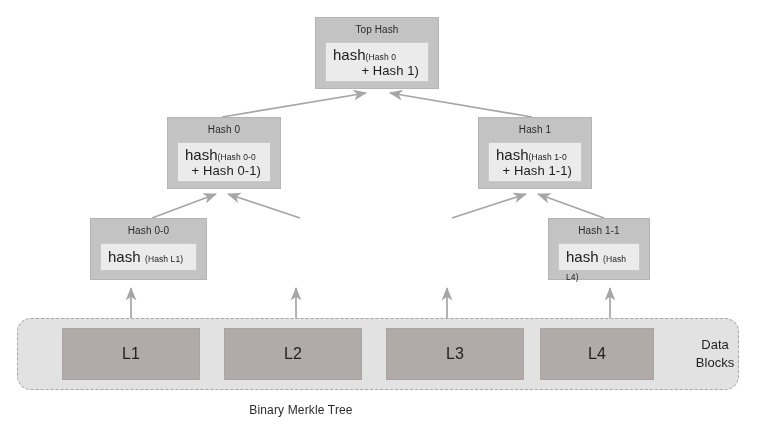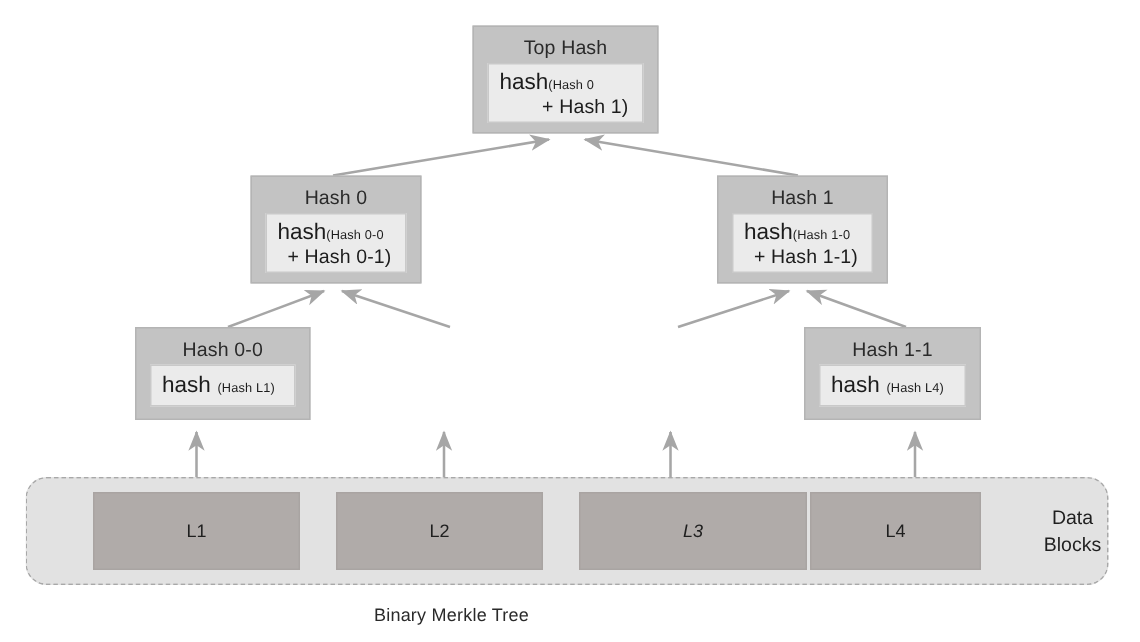--- a/index.html
+++ b/index.html
@@ -29,21 +29,21 @@
   
   .node {
     position: absolute;
     background: #c3c3c3;
     border: 1px solid #b4b4b4;
     box-sizing: border-box;
     text-align: center;
     z-index: 3;
   }
   .node-title {
-    font-size: 13px;
+    font-size: 10px;
     color: #2a2a2a;
     line-height: 1;
     padding-top: 7px;
     letter-spacing: 0.1px;
   }
   .hashbox {
     position: absolute;
     left: 9px;
     right: 9px;
     background: #ebebeb;
@@ -95,21 +95,21 @@
     z-index: 2;
   }
   .datablock {
     position: absolute;
     top: 328px;
     height: 52px;
     background: #b0aba9;
     border: 1px solid #a9a4a2;
     box-sizing: border-box;
     color: #1f1f1f;
-    font-size: 12px;
+    font-size: 16px;
     display: flex;
     align-items: center;
     justify-content: center;
     z-index: 4;
   }
   #data-blocks-label {
     position: absolute;
     left: 692px;
     top: 336px;
     width: 46px;
@@ -184,37 +184,37 @@
   <div class="node one-line" style="left:90px; top:218px; width:117px;">
     <div class="node-title">Hash 0-0</div>
     <div class="hashbox">
       <span class="hash-word">hash</span>
       <span class="hash-args">(Hash L1)</span>
     </div>
   </div>
 
 
 
-  <div class="node one-line" style="left:536px; top:218px; width:118px;">
+  <div class="node one-line" style="left:548px; top:218px; width:102px;">
     <div class="node-title">Hash 1-1</div>
     <div class="hashbox">
       <span class="hash-word">hash</span>
       <span class="hash-args">(Hash L4)</span>
     </div>
   </div>
 
   <div id="data-container"></div>
 
   <div class="datablock" style="left:62px; width:138px;">
     <span>L1</span>
   </div>
   <div class="datablock" style="left:224px; width:138px;">
     <span>L2</span>
   </div>
-  <div class="datablock" style="left:386px; width:152px;font-style:italic;">
+  <div class="datablock" style="left:386px; width:138px;">
     <span>L3</span>
   </div>
   <div class="datablock" style="left:540px; width:114px;">
     <span>L4</span>
   </div>
 
   <div id="data-blocks-label">Data Blocks</div>
 
   <div id="caption">Binary Merkle Tree</div>
 

